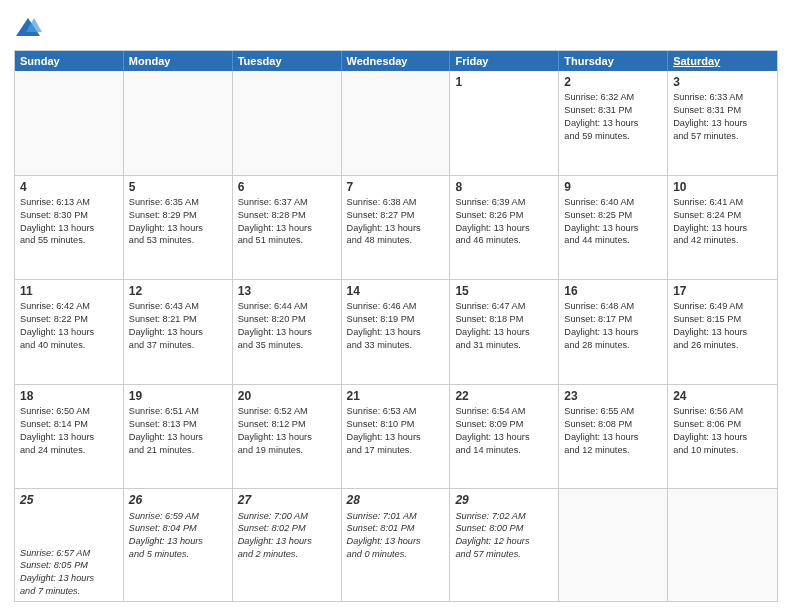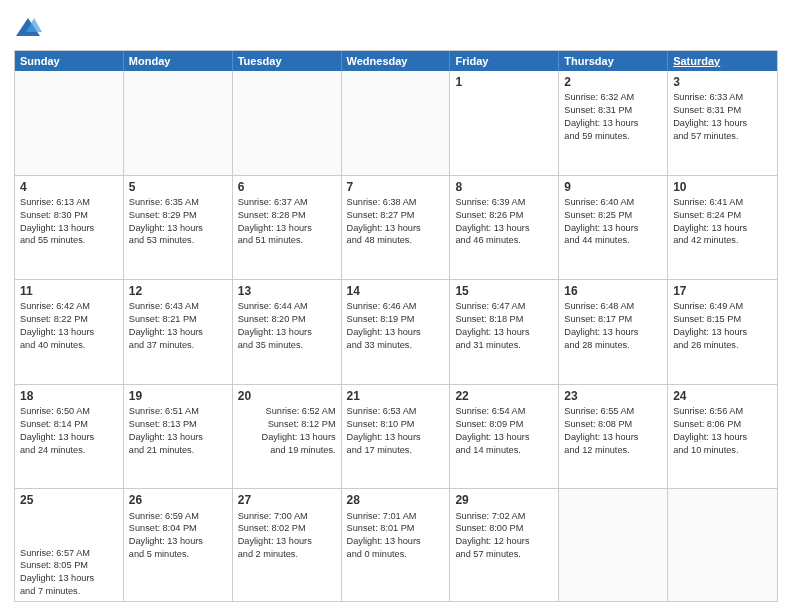--- a/index.html
+++ b/index.html
@@ -86,21 +86,21 @@
       flex: 1;
       display: flex;
       flex-direction: column;
     }
     .cal-row {
       display: grid;
       grid-template-columns: repeat(7, 1fr);
       flex: 1;
       border-bottom: 1px solid #ccc;
     }
-    .cal-row:last-child { border-bottom: none; }
+    .cal-row:last-child { border-bottom: none; font-style: italic; }
     .cal-cell {
       border-right: 1px solid #ccc;
       padding: 3px 5px;
       vertical-align: top;
       font-size: 9.5px;
       line-height: 1.35;
       background: #fff;
     }
     .cal-cell:last-child { border-right: none; }
     .cal-cell.empty { background: #f9f9f9; }
@@ -284,21 +284,21 @@
           </div>
           <div class="cal-cell">
             <span class="day-num">19</span>
             <div class="cell-text" style="white-space: pre-line;">Sunrise: 6:51 AM
 Sunset: 8:13 PM
 Daylight: 13 hours
 and 21 minutes.</div>
           </div>
           <div class="cal-cell">
             <span class="day-num">20</span>
-            <div class="cell-text" style="white-space: pre-line; text-align: right;">Sunrise: 6:52 AM
+            <div class="cell-text" style="white-space: pre-line;">Sunrise: 6:52 AM
 Sunset: 8:12 PM
 Daylight: 13 hours
 and 19 minutes.</div>
           </div>
           <div class="cal-cell">
             <span class="day-num">21</span>
             <div class="cell-text" style="white-space: pre-line;">Sunrise: 6:53 AM
 Sunset: 8:10 PM
 Daylight: 13 hours
 and 17 minutes.</div>

